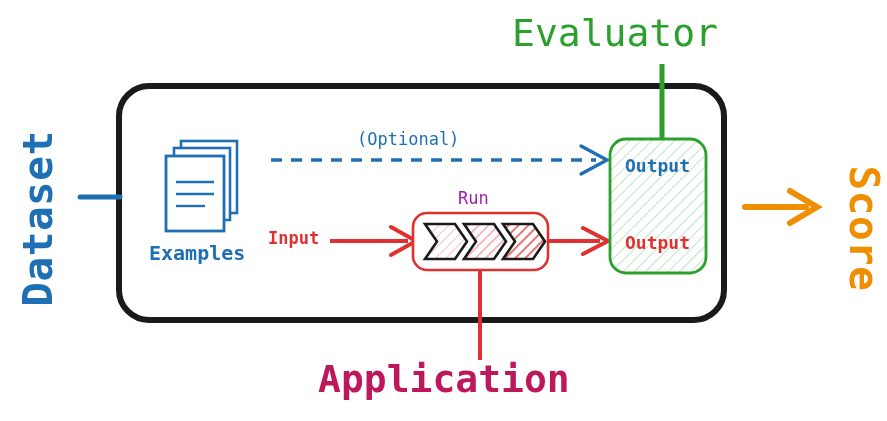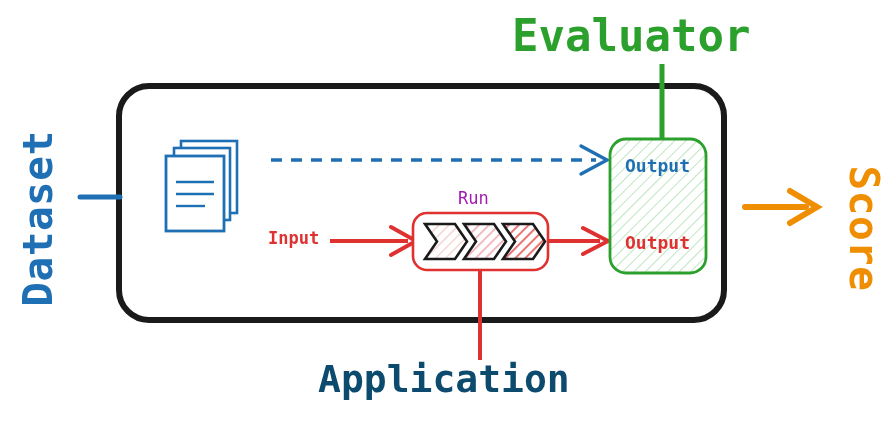--- a/index.html
+++ b/index.html
@@ -51,27 +51,27 @@
     transform: rotate(90deg);
     transform-origin: center center;
     width: 160px;
     text-align: center;
     color: #ef8e00;
   }
   #label-evaluator {
     left: 512px;
     top: 14px;
     color: #2ca02c;
-    font-weight: bold;
-    font-size: 44px;
+    font-weight: normal;
+    font-size: 38px;
   }
   #label-application {
     left: 318px;
     top: 360px;
-    color: #0c4a6e;
+    color: #be185d;
     font-weight: bold;
     font-size: 38px;
   }
   
   #label-examples {
     left: 149px;
     top: 243px;
     color: #1f6fb4;
     font-size: 20px;
     font-weight: bold;
@@ -203,21 +203,23 @@
   </svg>
 
   <div class="lbl side-label" id="label-dataset">Dataset</div>
 
   <div class="lbl side-label" id="label-score">Score</div>
 
   <div class="lbl" id="label-evaluator">Evaluator</div>
 
   <div class="lbl" id="label-application">Application</div>
 
-
+  <div class="lbl" id="label-examples">Examples</div>
+
+  <div class="lbl" id="label-optional">(Optional)</div>
 
   <div class="lbl" id="label-input">Input</div>
 
   <div class="lbl" id="label-run">Run</div>
 
   <div class="lbl" id="label-output-blue">Output</div>
 
   <div class="lbl" id="label-output-red">Output</div>
 
 </div>

